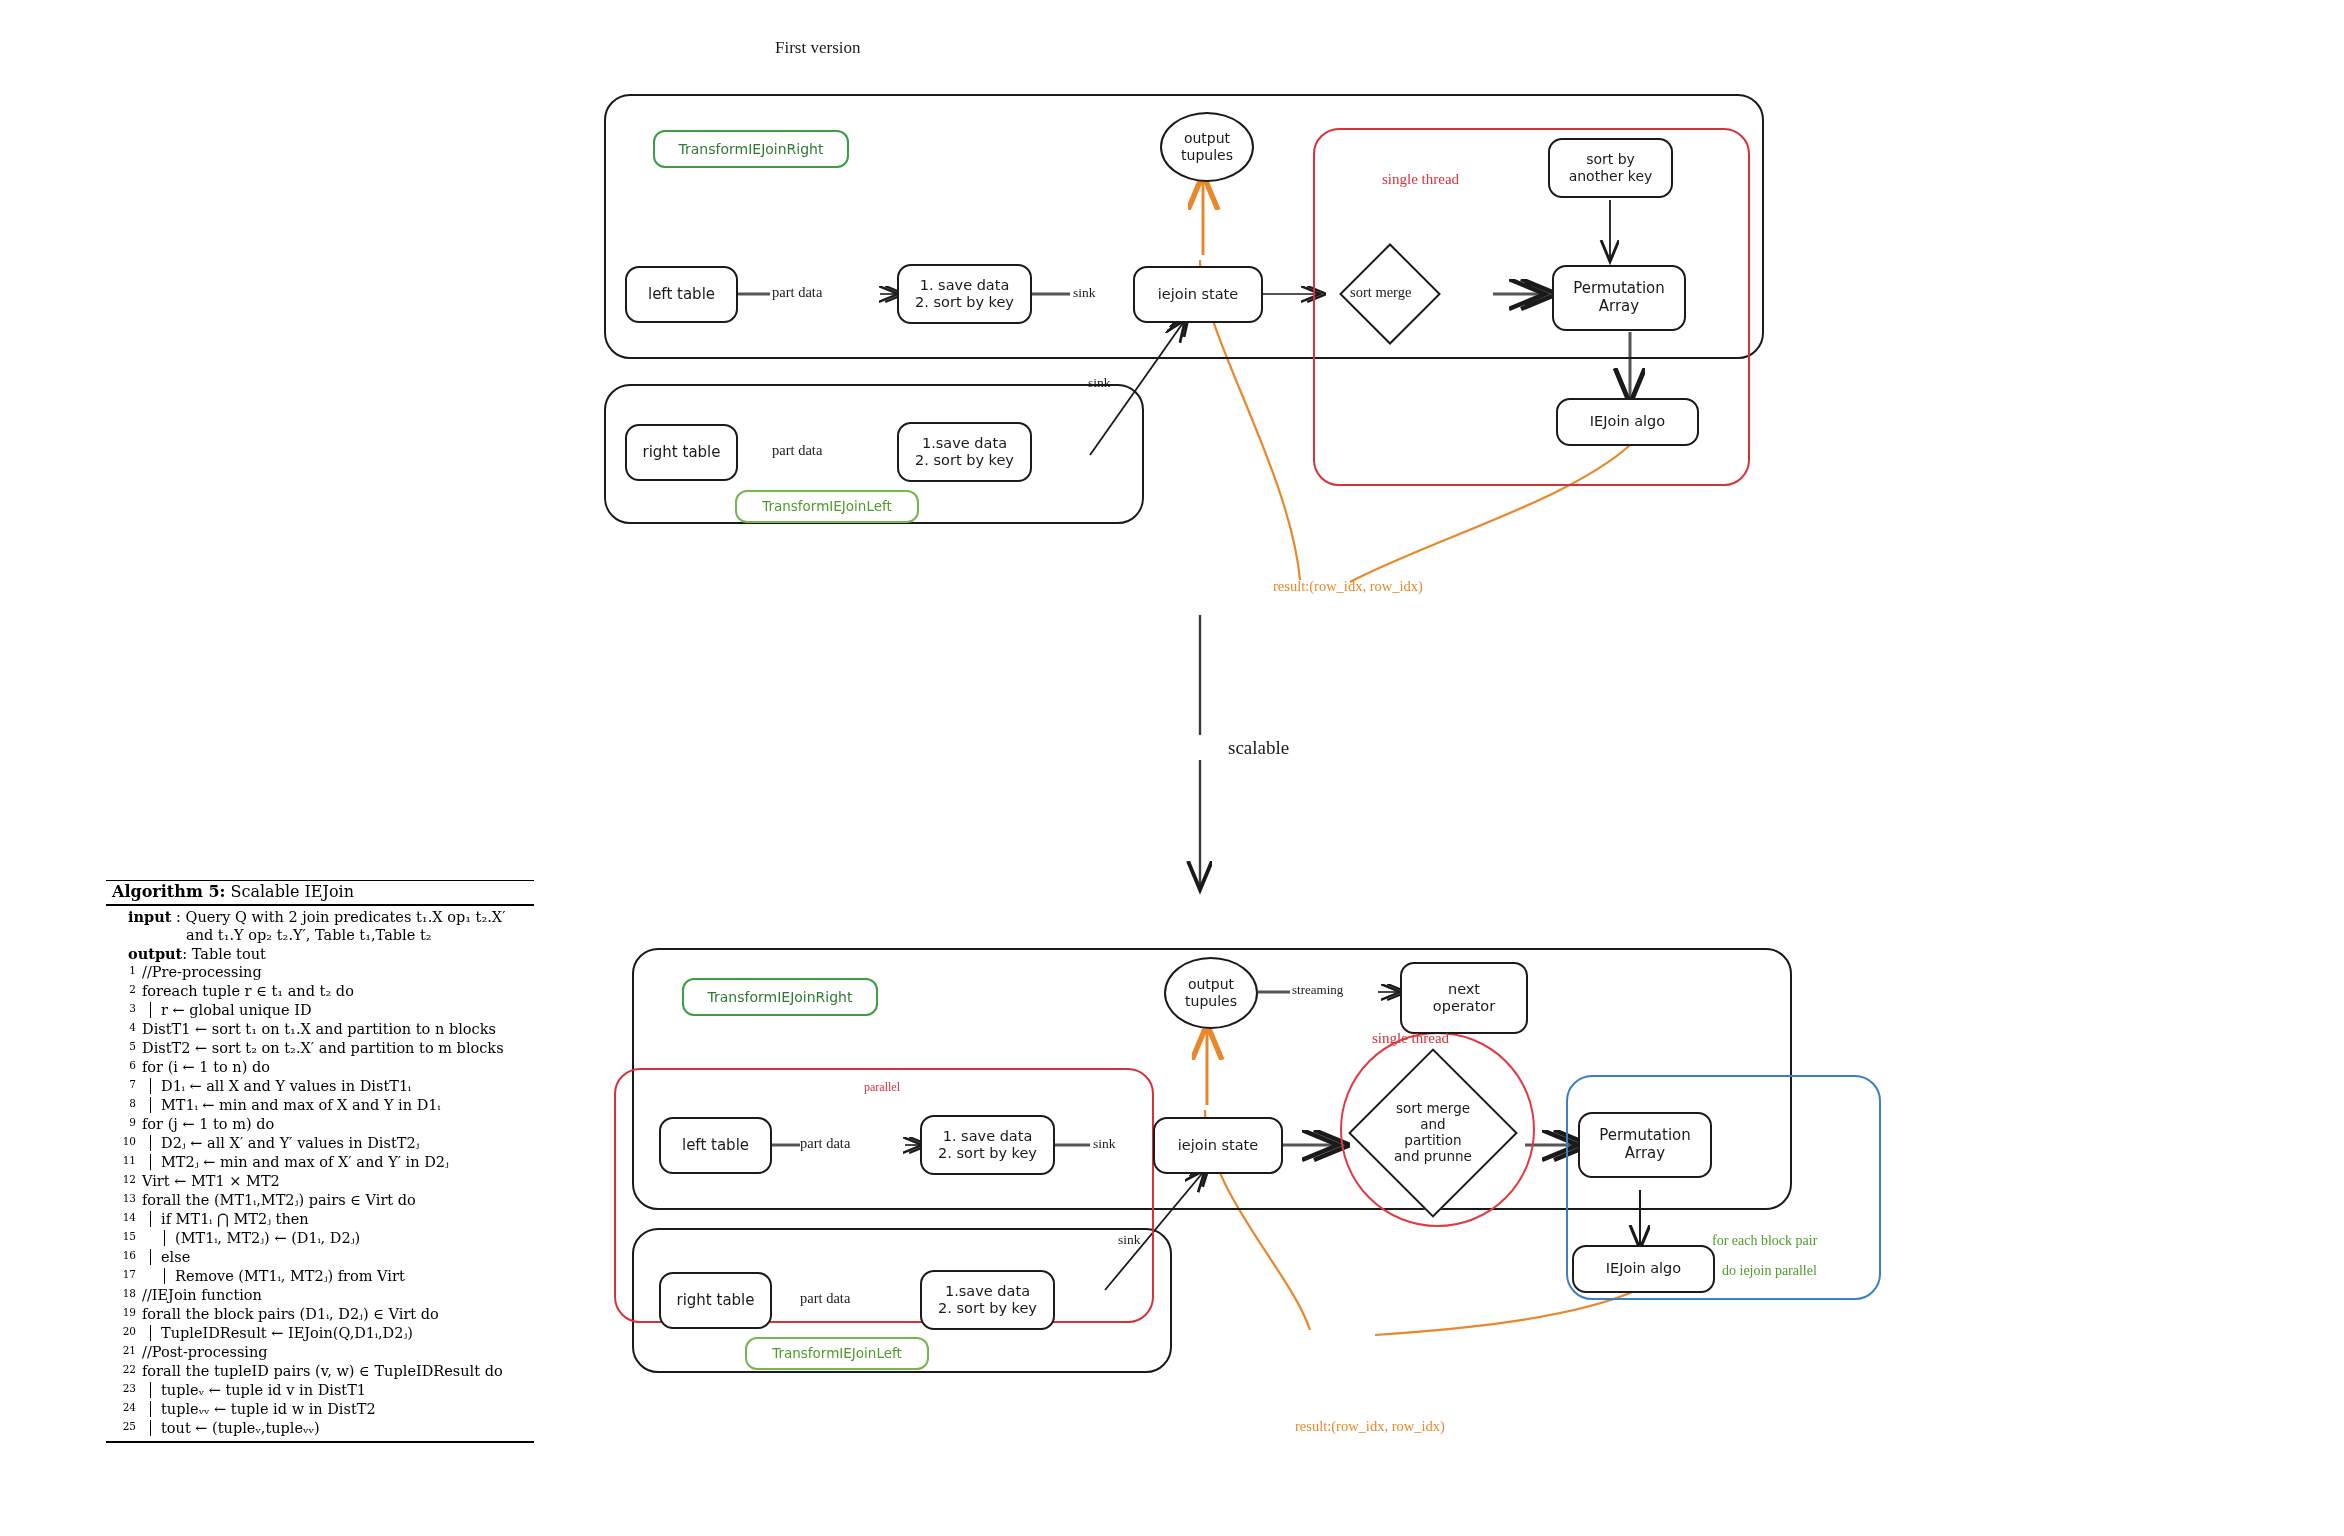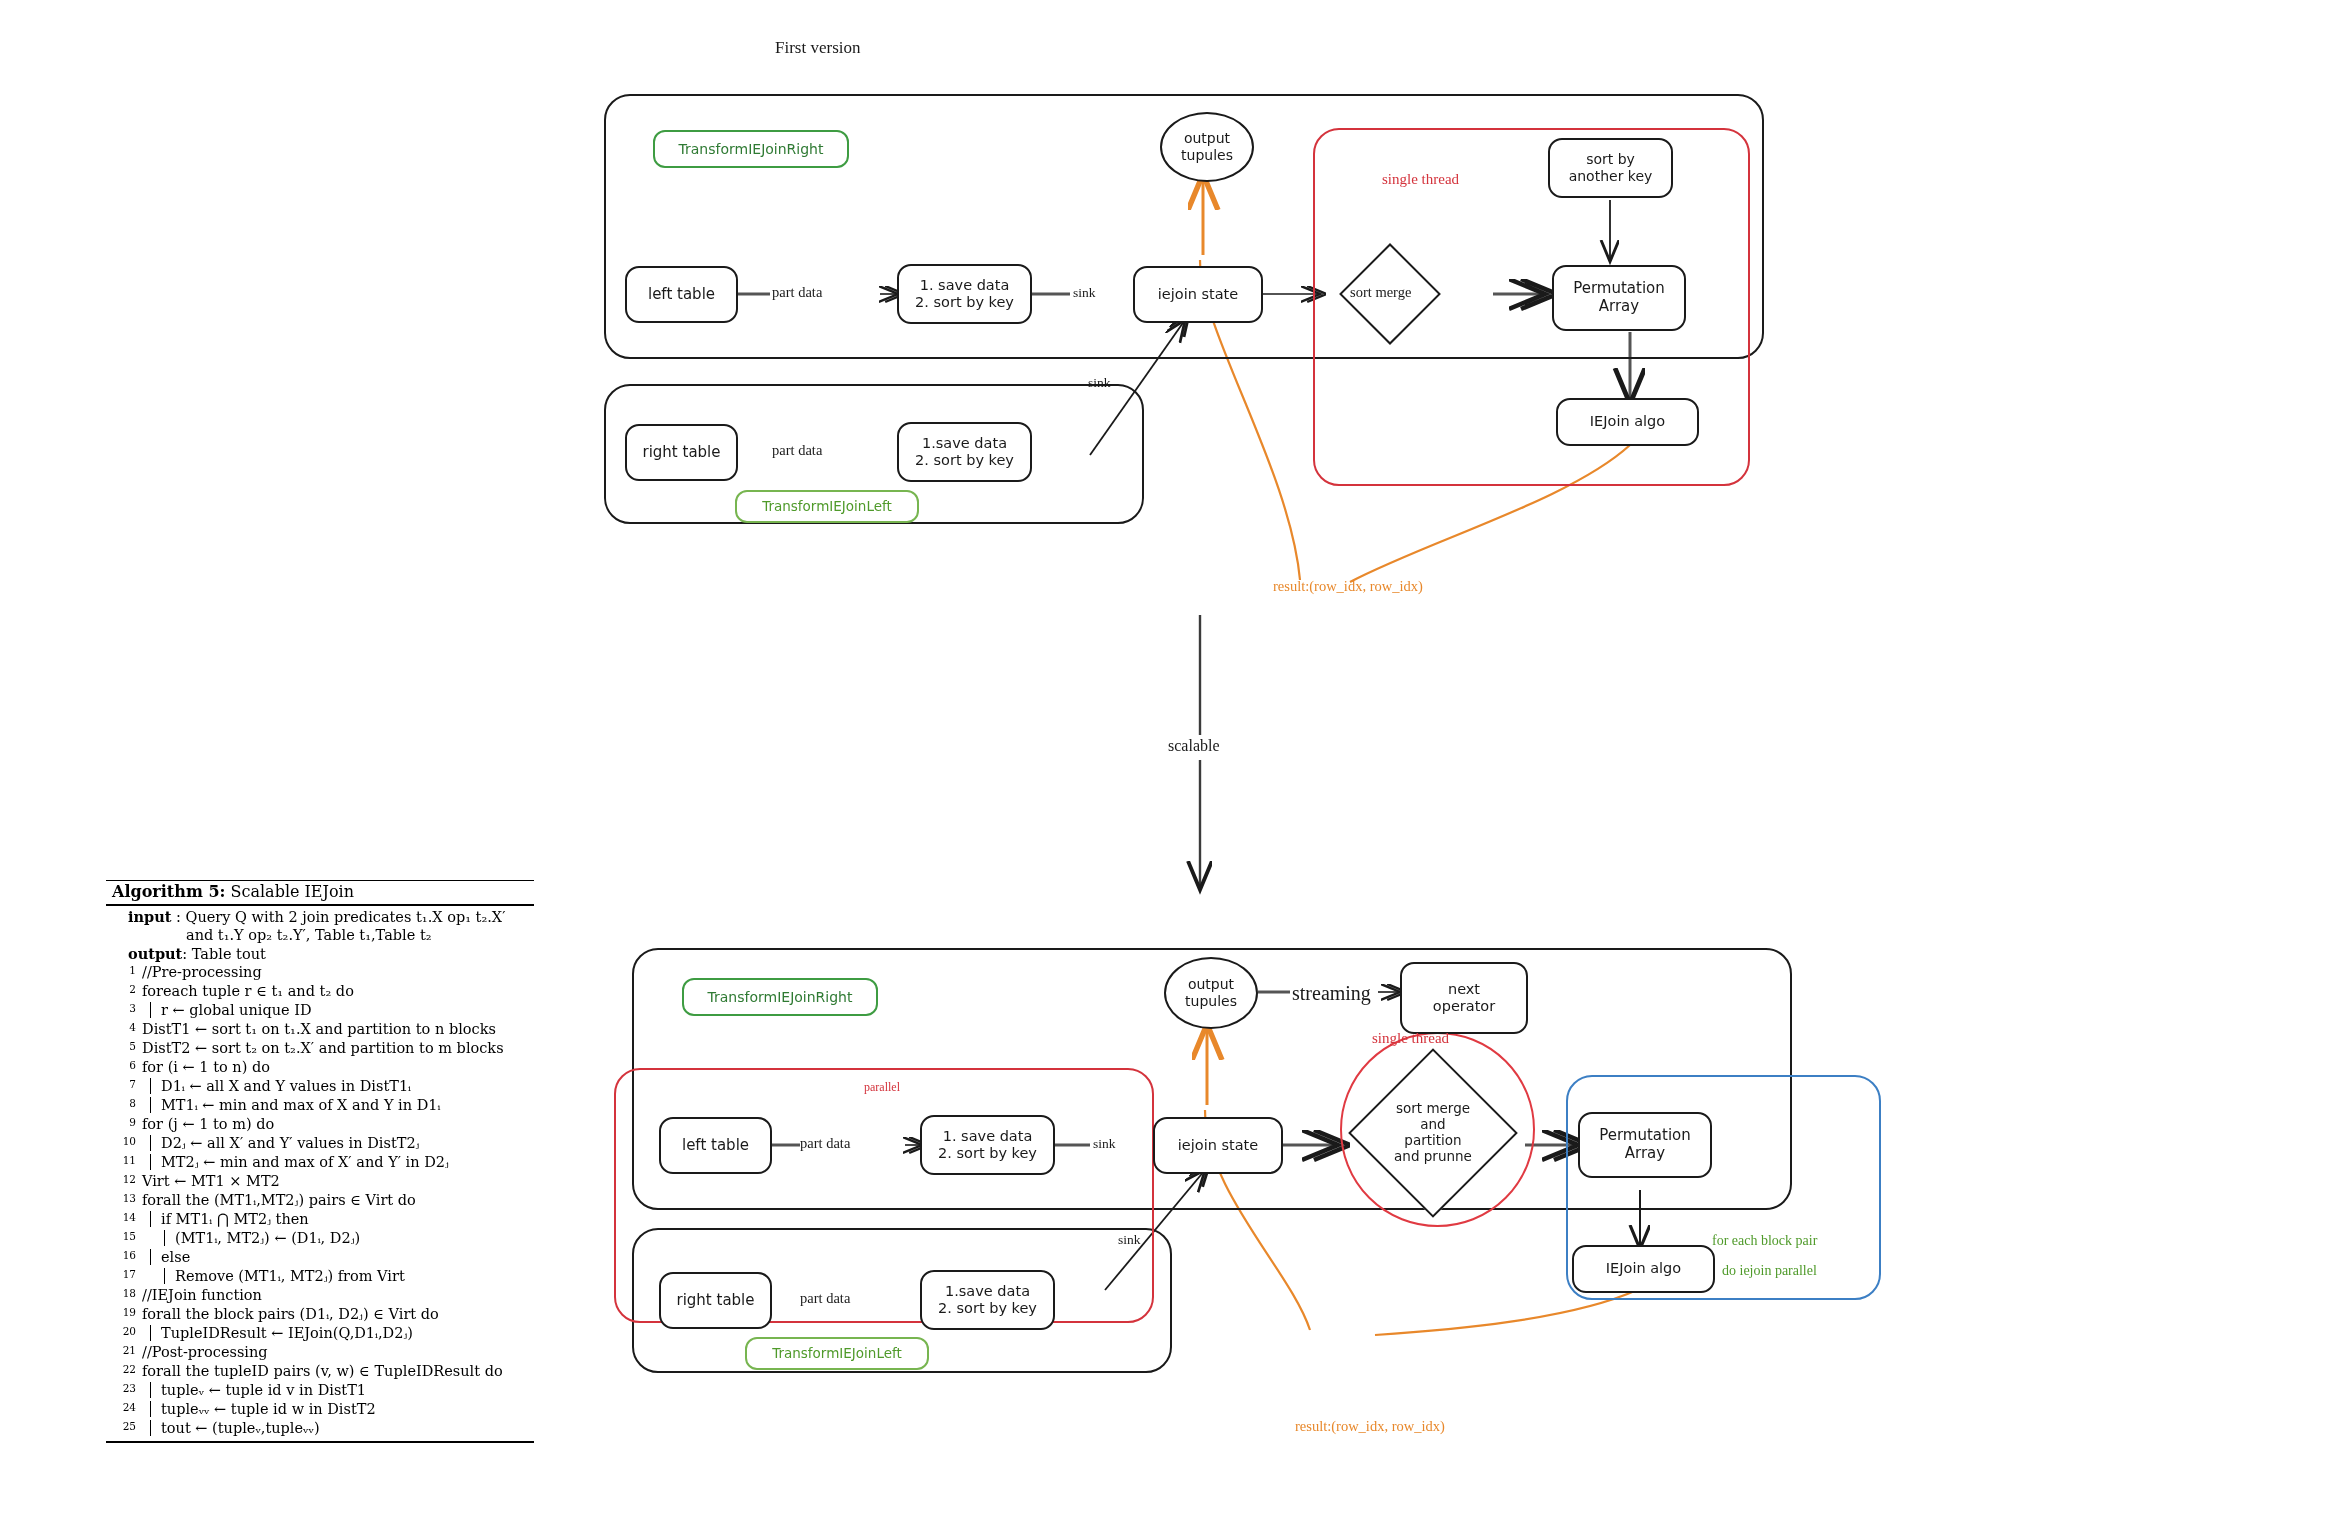--- a/index.html
+++ b/index.html
@@ -217,21 +217,21 @@
   </div>
 
   <div class="lbl" style="left:772px;top:284px;font-size:14.5px;">part data</div>
   <div class="lbl" style="left:1073px;top:285px;font-size:13.5px;">sink</div>
   <div class="lbl" style="left:772px;top:442px;font-size:14.5px;">part data</div>
   <div class="lbl" style="left:1088px;top:375px;font-size:13.5px;">sink</div>
 
   <div class="lbl red" style="left:1382px;top:171px;font-size:15px;">single thread</div>
   <div class="lbl orange" style="left:1273px;top:578px;font-size:14.5px;">result:(row_idx, row_idx)</div>
 
-  <div class="lbl" style="left:1168px;top:737px;font-size:16px;">scalable</div>
+  <div class="lbl" style="left:1228px;top:737px;font-size:19px;">scalable</div>
 
   <div class="grp" style="left:632px;top:948px;width:1160px;height:262px;"></div>
   <div class="grp" style="left:632px;top:1228px;width:540px;height:145px;"></div>
   <div class="grp red" style="left:614px;top:1068px;width:540px;height:255px;"></div>
   <div class="grp blue" style="left:1566px;top:1075px;width:315px;height:225px;"></div>
   <div class="redcircle" style="left:1340px;top:1032px;width:195px;height:195px;"></div>
 
   <div class="node green" style="left:682px;top:978px;width:196px;height:38px;font-size:14px;">TransformIEJoinRight</div>
   <div class="node green-l" style="left:745px;top:1337px;width:184px;height:33px;font-size:13.5px;">TransformIEJoinLeft</div>
 
@@ -287,21 +287,21 @@
     <div>
       <div>1.save data</div>
       <div>2. sort by key</div>
     </div>
   </div>
 
   <div class="lbl" style="left:800px;top:1135px;font-size:14.5px;">part data</div>
   <div class="lbl" style="left:1093px;top:1136px;font-size:13.5px;">sink</div>
   <div class="lbl" style="left:800px;top:1290px;font-size:14.5px;">part data</div>
   <div class="lbl" style="left:1118px;top:1232px;font-size:13.5px;">sink</div>
-  <div class="lbl" style="left:1292px;top:982px;font-size:20px;">streaming</div>
+  <div class="lbl" style="left:1292px;top:982px;font-size:13px;">streaming</div>
 
   <div class="lbl red" style="left:864px;top:1080px;font-size:12px;">parallel</div>
   <div class="lbl red" style="left:1372px;top:1030px;font-size:15px;">single thread</div>
   <div class="lbl green" style="left:1712px;top:1233px;font-size:14px;">for each block pair</div>
   <div class="lbl green" style="left:1722px;top:1263px;font-size:14px;">do iejoin parallel</div>
   <div class="lbl orange" style="left:1295px;top:1418px;font-size:14.5px;">result:(row_idx, row_idx)</div>
 
   <div class="algo" style="left:106px;top:880px;width:428px;">
     <div class="rule thin"></div>
     <div class="hd">

